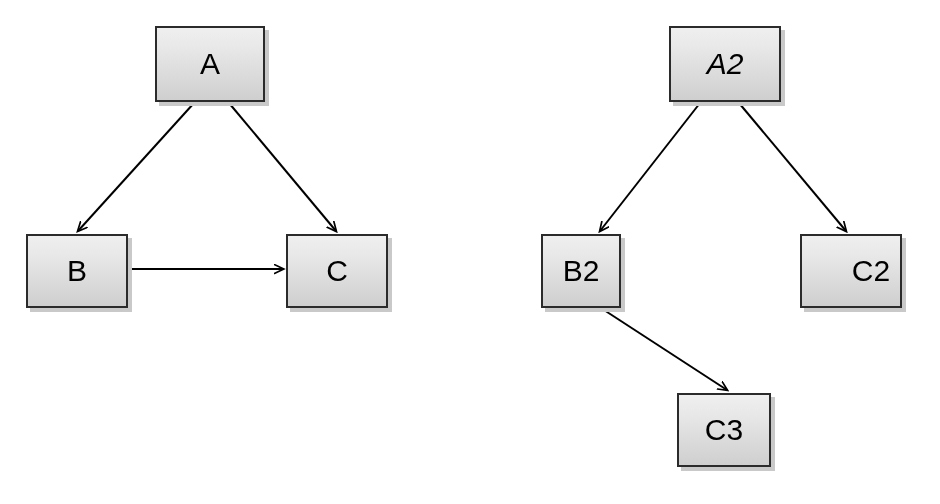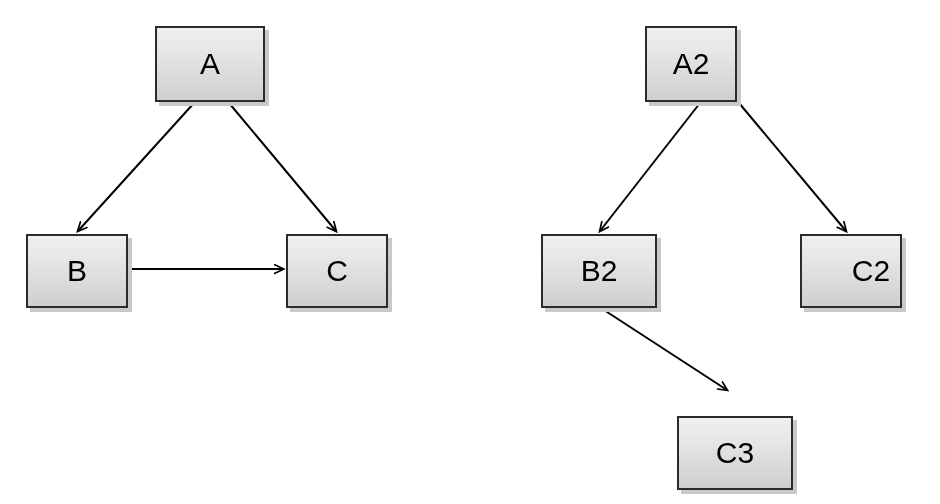--- a/index.html
+++ b/index.html
@@ -69,27 +69,27 @@
   <div id="nodes-layer">
       <div class="node" style="left: 155px; top: 26px; width: 110px; height: 76px;">
         <span class="node-label">A</span>
       </div>
       <div class="node" style="left: 26px; top: 234px; width: 102px; height: 74px;">
         <span class="node-label">B</span>
       </div>
       <div class="node" style="left: 286px; top: 234px; width: 102px; height: 74px;">
         <span class="node-label">C</span>
       </div>
-      <div class="node" style="left: 645px; top: 26px; width: 92px; height: 76px;">
+      <div class="node" style="left: 669px; top: 26px; width: 112px; height: 76px; font-style: italic;">
         <span class="node-label">A2</span>
       </div>
-      <div class="node" style="left: 541px; top: 234px; width: 116px; height: 74px;">
+      <div class="node" style="left: 541px; top: 234px; width: 80px; height: 74px;">
         <span class="node-label">B2</span>
       </div>
       <div class="node" style="left: 800px; top: 234px; width: 102px; height: 74px; padding-left: 40px;">
         <span class="node-label">C2</span>
       </div>
-      <div class="node" style="left: 677px; top: 393px; width: 116px; height: 74px; margin-top: 23px;">
+      <div class="node" style="left: 677px; top: 393px; width: 94px; height: 74px;">
         <span class="node-label">C3</span>
       </div>
     </div>
 
 </div>
 
 </body></html>

